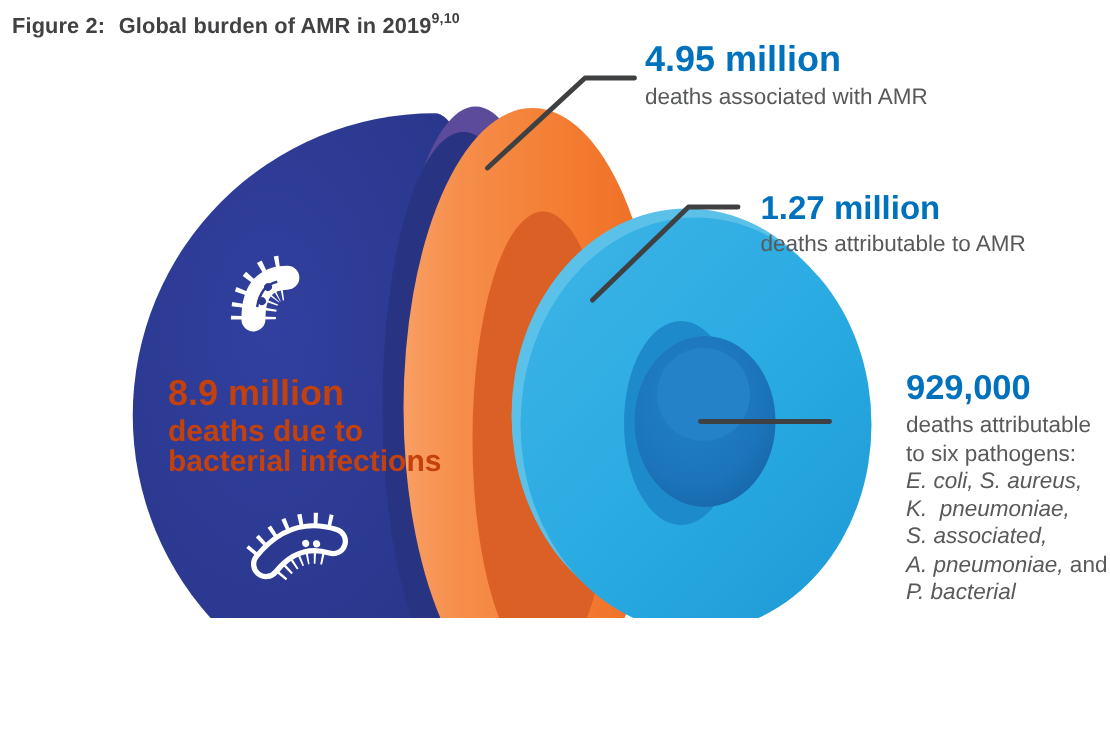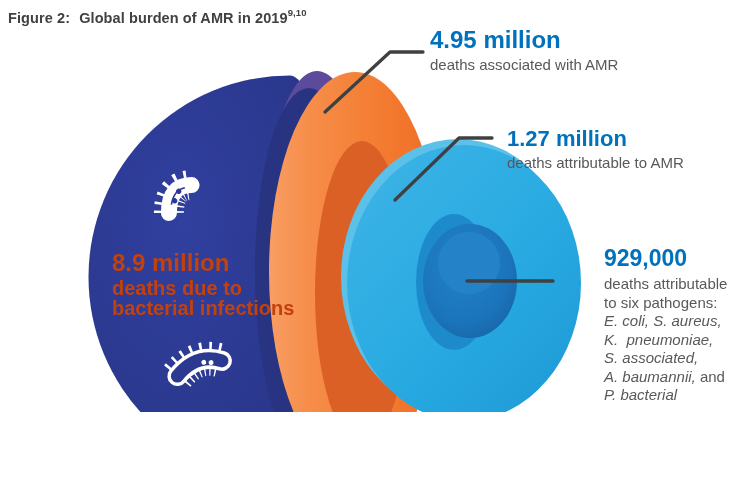--- a/index.html
+++ b/index.html
@@ -118,17 +118,17 @@
     <div class="desc">deaths attributable to AMR</div>
   </div>
 
   <div class="label label-c">
     <div class="val">929,000</div>
     <div class="desc">deaths attributable</div>
     <div class="desc">to six pathogens:</div>
     <div class="desc"><span class="species">E. coli, S. aureus,</span><span class="roman"></span></div>
     <div class="desc"><span class="species">K.  pneumoniae,</span><span class="roman"></span></div>
     <div class="desc"><span class="species">S. associated,</span><span class="roman"></span></div>
-    <div class="desc"><span class="species">A. baumannii,</span><span class="roman"> and</span></div>
+    <div class="desc"><span class="species">A. pneumoniae,</span><span class="roman"> and</span></div>
     <div class="desc"><span class="species">P. bacterial</span><span class="roman"></span></div>
   </div>
 
 </div>
 
 </body></html>

